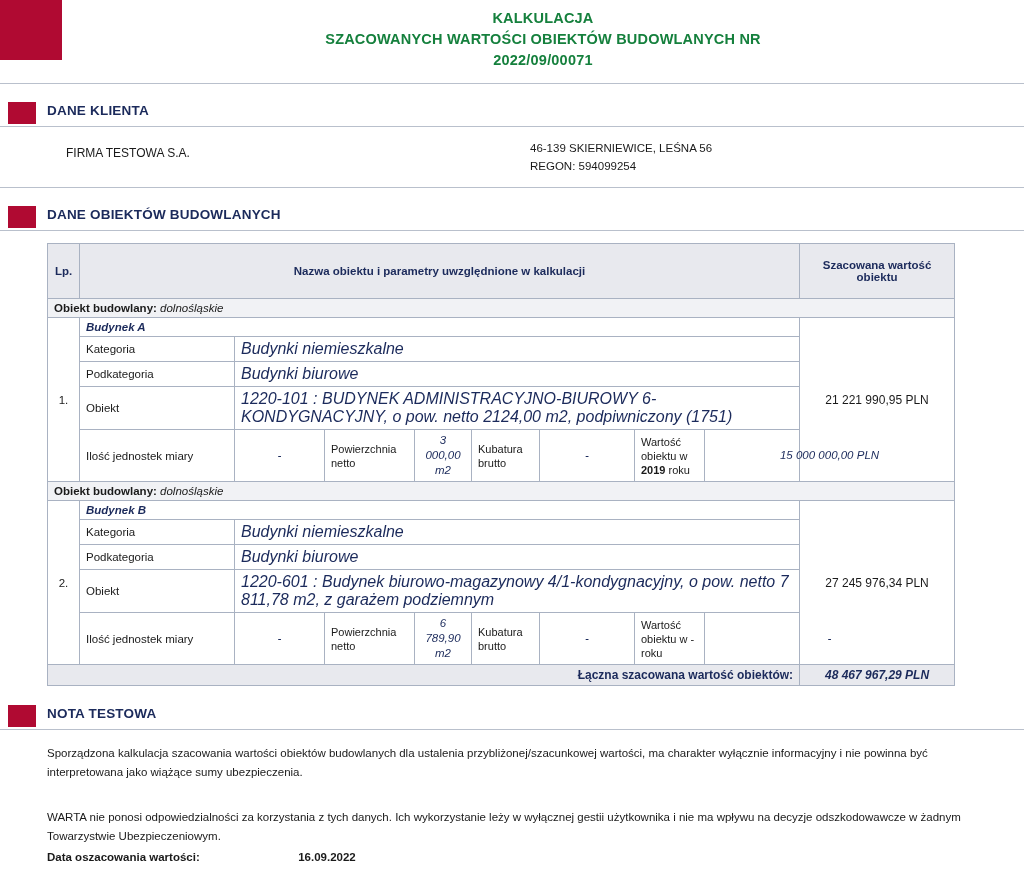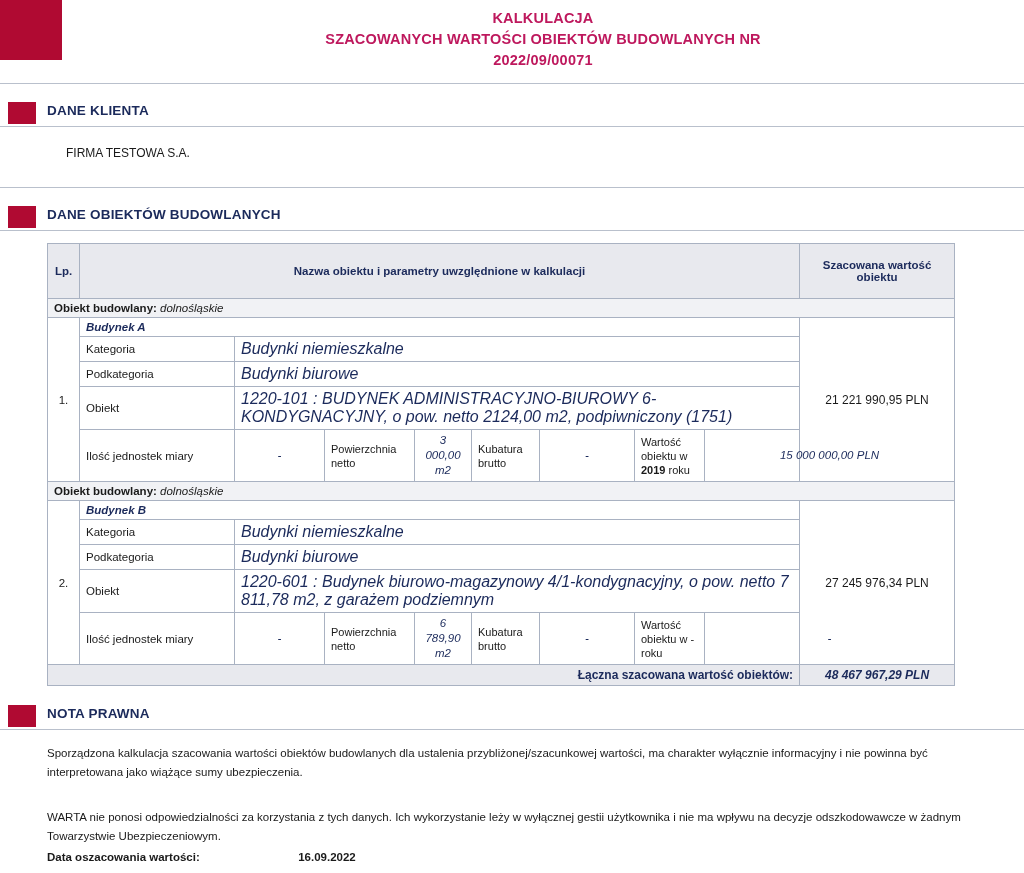--- a/index.html
+++ b/index.html
@@ -37,21 +37,21 @@
     background: #b00a32;
   }
   .header-title {
     position: absolute;
     left: 62px;
     right: 0;
     top: 8px;
     text-align: center;
     font-size: 14.5px;
     font-weight: bold;
-    color: #be185d;
+    color: #15803d;
     line-height: 21px;
     letter-spacing: 0.2px;
   }
   .header-title .l2 { }
 
   
   .section {
     position: relative;
     margin-top: 17px;
     height: 25px;
@@ -218,20 +218,24 @@
   </div>
 
   <div class="section">
     <div class="marker"></div>
     <div class="title">DANE KLIENTA</div>
   </div>
   <div class="section-rule"></div>
 
   <div class="client">
     <div class="client-name">FIRMA TESTOWA S.A.</div>
+    <div class="client-addr">
+      <div>46-139 SKIERNIEWICE, LEŚNA 56</div>
+      <div>REGON: 594099254</div>
+    </div>
   </div>
 
   <div class="section">
     <div class="marker"></div>
     <div class="title">DANE OBIEKTÓW BUDOWLANYCH</div>
   </div>
   <div class="section-rule"></div>
 
   <div class="table-wrap">
     <table class="main">
@@ -334,21 +338,21 @@
       <tr class="total-row">
         <td colspan="9" class="total-label">Łączna szacowana wartość obiektów:</td>
         <td class="total-value">48 467 967,29 PLN</td>
       </tr>
     </tbody>
       </table>
   </div>
 
   <div class="section legal">
     <div class="marker"></div>
-    <div class="title">NOTA PRAWNA</div>
+    <div class="title">NOTA TESTOWA</div>
   </div>
   <div class="section-rule"></div>
 
   <div class="legal-text">Sporządzona kalkulacja szacowania wartości obiektów budowlanych dla ustalenia przybliżonej/szacunkowej wartości, ma charakter wyłącznie informacyjny i nie powinna być interpretowana jako wiążące sumy ubezpieczenia.</div>
   <div class="legal-text p2">WARTA nie ponosi odpowiedzialności za korzystania z tych danych. Ich wykorzystanie leży w wyłącznej gestii użytkownika i nie ma wpływu na decyzje odszkodowawcze w żadnym Towarzystwie Ubezpieczeniowym.</div>
 
   <div class="footer">
     <span class="label">Data oszacowania wartości:</span>
     <span>16.09.2022</span>
   </div>

